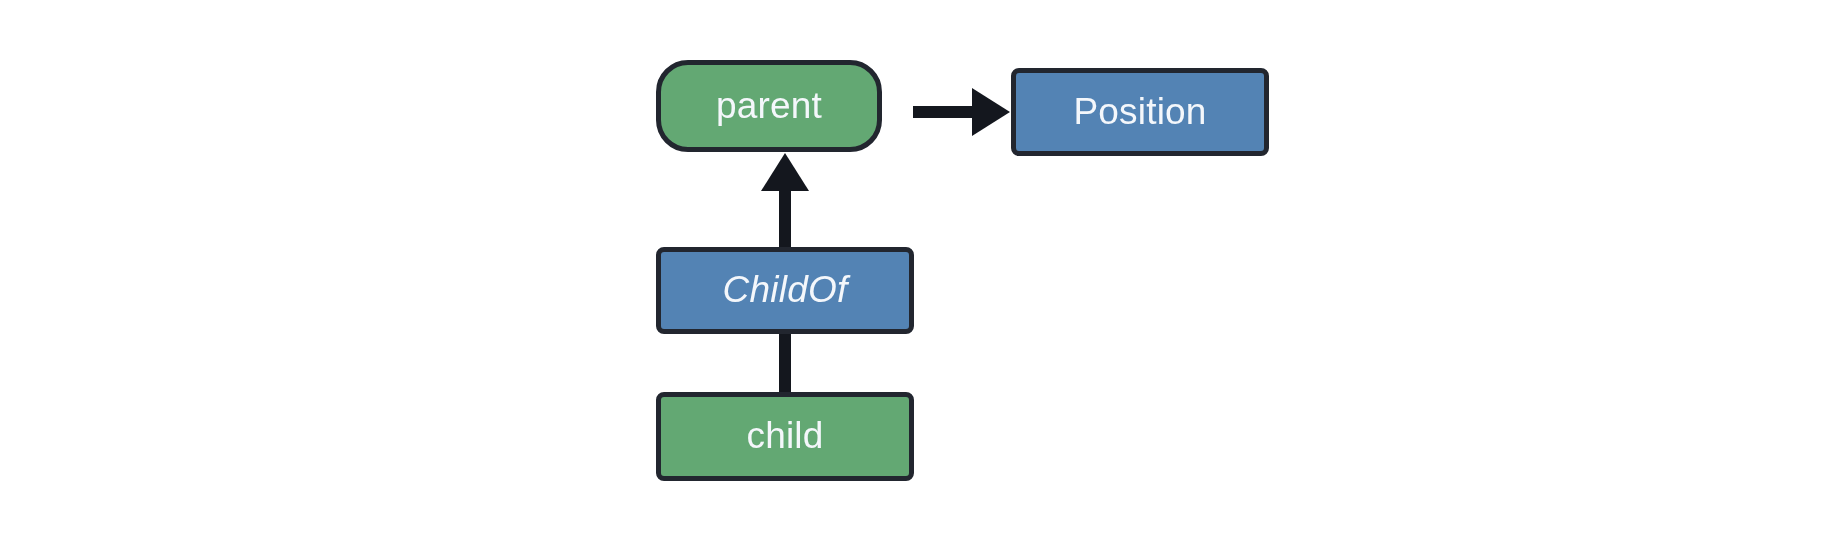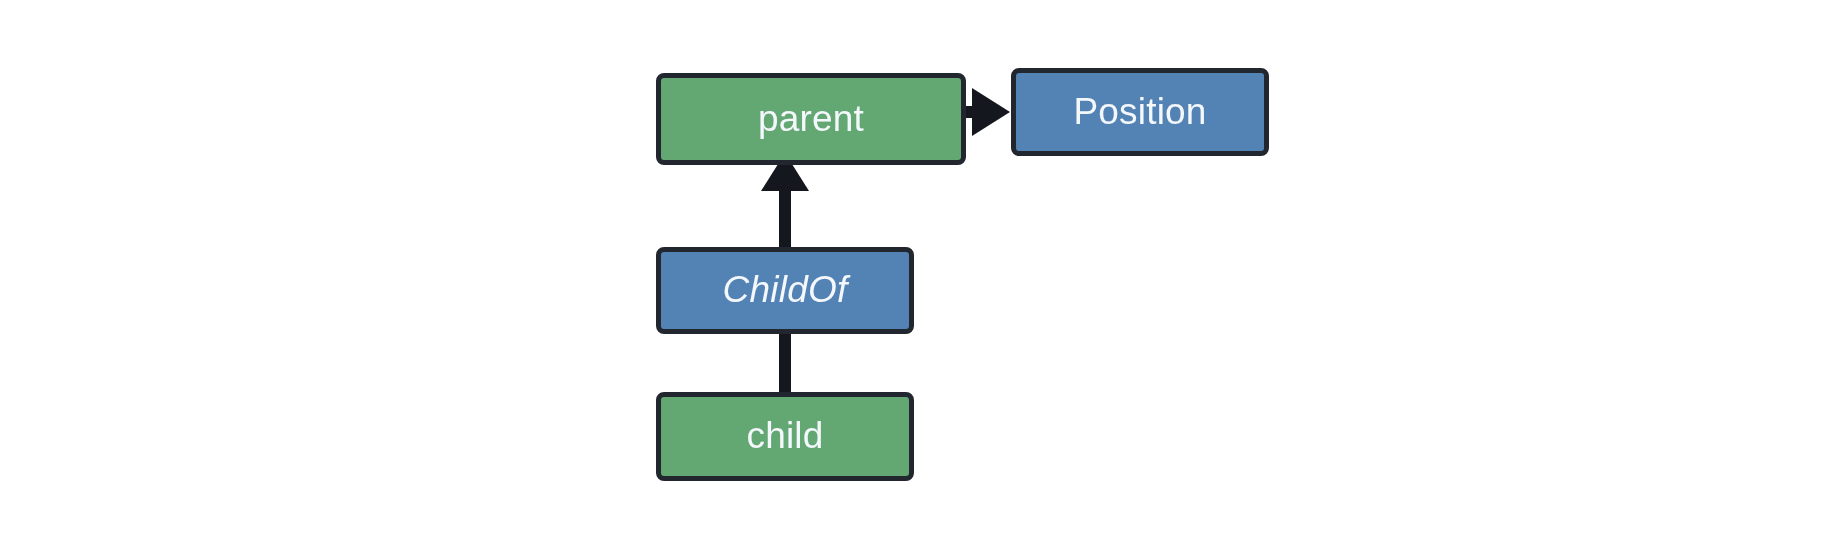--- a/index.html
+++ b/index.html
@@ -34,21 +34,21 @@
     user-select: none;
     z-index: 2;
   }
   .node-label {
     display: block;
     transform: translateY(-1px);
   }
   .node.entity { background: #63a873; }
   .node.relation { background: #5383b4; }
 
-  #node-parent   { left: 656px; top: 73px;  width: 310px; height: 92px; }
+  #node-parent   { left: 656px; top: 60px;  width: 226px; height: 92px; border-radius: 32px; }
   #node-position { left: 1011px; top: 68px; width: 258px; height: 88px; }
   #node-childof  { left: 656px; top: 247px; width: 258px; height: 87px; font-style: italic; }
   #node-child    { left: 656px; top: 392px; width: 258px; height: 89px; align-items: center; }
 
   .edge-layer {
     position: absolute;
     left: 0; top: 0;
     width: 1830px;
     height: 548px;
     z-index: 1;

